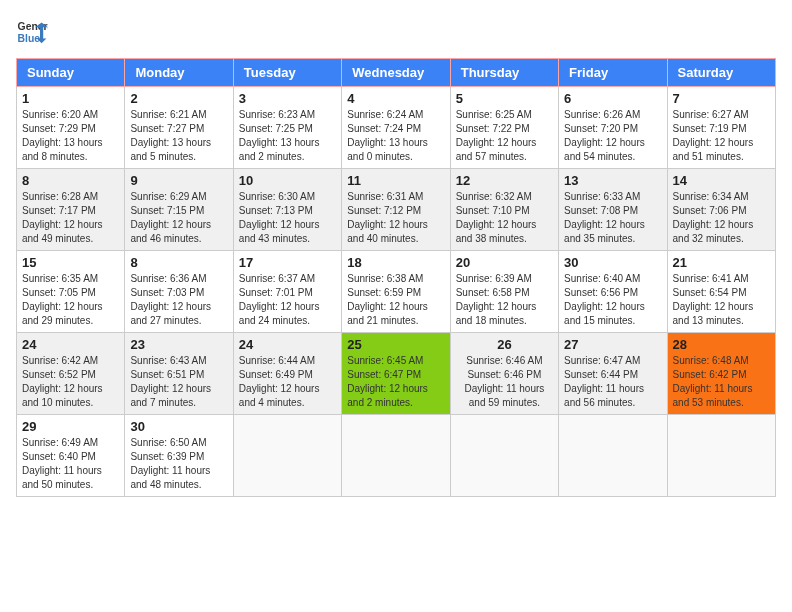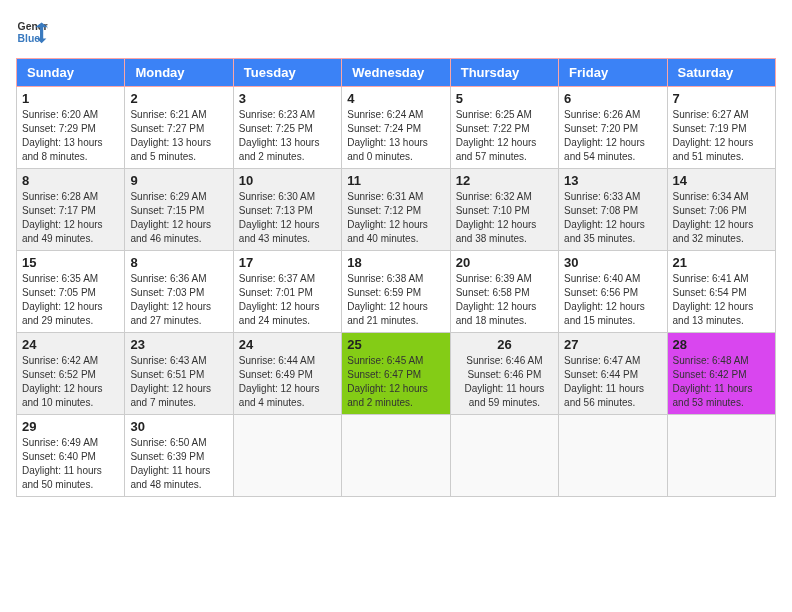--- a/index.html
+++ b/index.html
@@ -216,21 +216,21 @@
           <div class="day-info">Sunrise: 6:45 AM<br>Sunset: 6:47 PM<br>Daylight: 12 hours and 2 minutes.</div>
         </td>
         <td style="background: rgb(240, 240, 240); text-align: center;">
           <span class="day-number">26</span>
           <div class="day-info">Sunrise: 6:46 AM<br>Sunset: 6:46 PM<br>Daylight: 11 hours and 59 minutes.</div>
         </td>
         <td style="background: rgb(240, 240, 240);">
           <span class="day-number">27</span>
           <div class="day-info">Sunrise: 6:47 AM<br>Sunset: 6:44 PM<br>Daylight: 11 hours and 56 minutes.</div>
         </td>
-        <td style="background: #d946ef;">
+        <td style="background: #f97316;">
           <span class="day-number">28</span>
           <div class="day-info">Sunrise: 6:48 AM<br>Sunset: 6:42 PM<br>Daylight: 11 hours and 53 minutes.</div>
         </td>
       </tr>
       <tr>
         <td>
           <span class="day-number">29</span>
           <div class="day-info">Sunrise: 6:49 AM<br>Sunset: 6:40 PM<br>Daylight: 11 hours and 50 minutes.</div>
         </td>
         <td>

